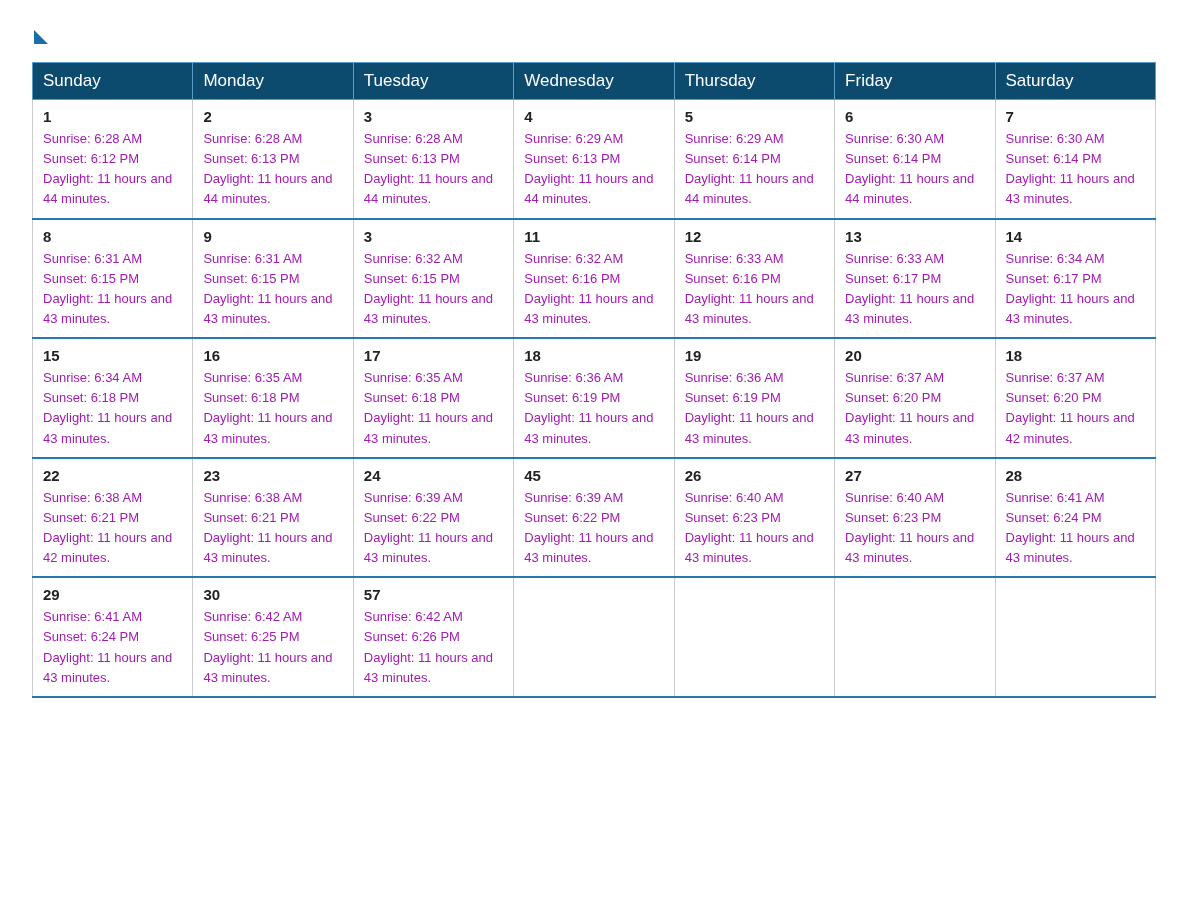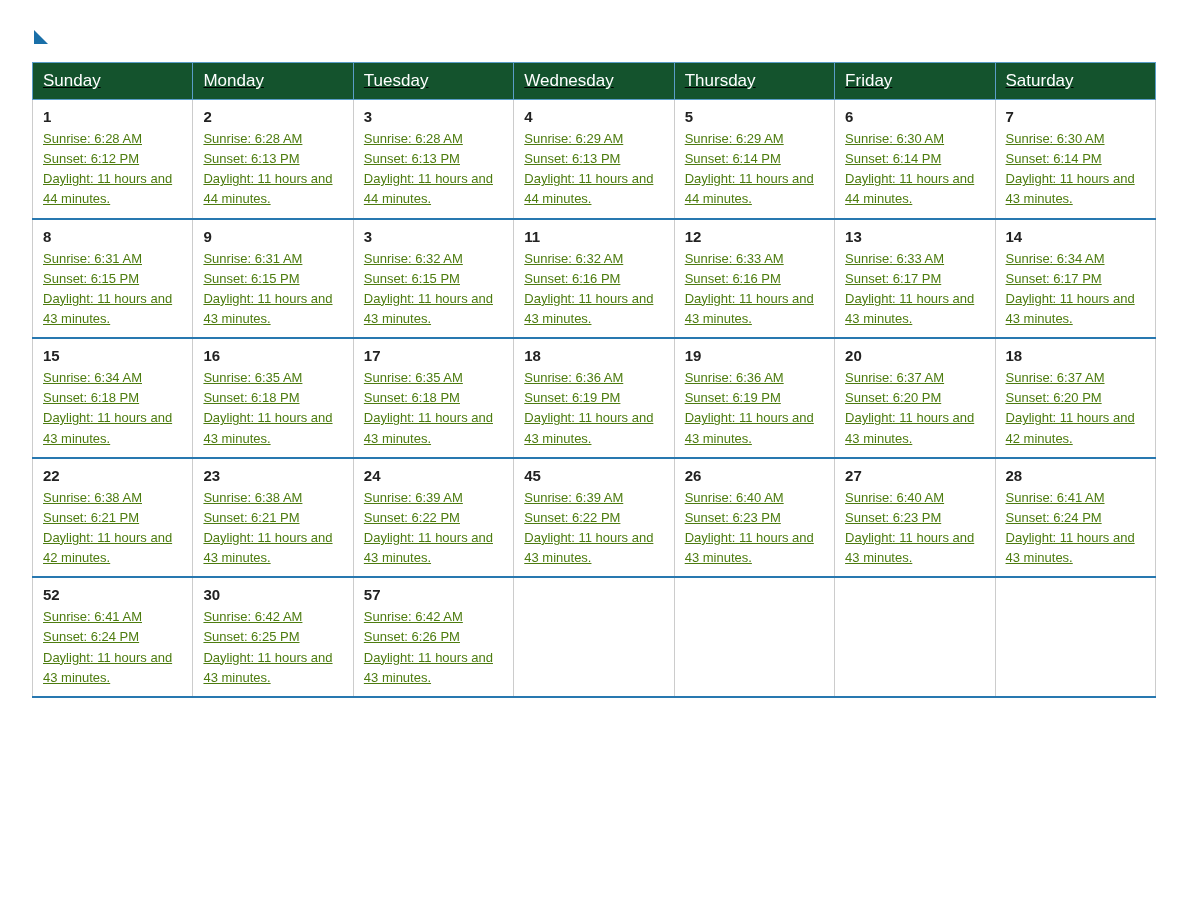--- a/index.html
+++ b/index.html
@@ -65,22 +65,21 @@
       font-size: 22px;
       color: #444;
       margin-top: 4px;
     }
     table {
       width: 100%;
       border-collapse: collapse;
       table-layout: fixed;
     }
     thead tr {
-      background-color: #14532d;
-      text-decoration: underline;
+      background-color: #0c4a6e;
     }
     thead th {
       color: #fff;
       font-size: 17px;
       font-weight: normal;
       padding: 8px 10px;
       text-align: left;
       border: 1px solid #5a9dc8;
     }
     tbody tr {
@@ -97,22 +96,21 @@
     }
     .day-num {
       font-size: 15px;
       font-weight: bold;
       margin-bottom: 4px;
       display: block;
     }
     .day-info {
       font-size: 13px;
       line-height: 1.55;
-      color: #4d7c0f;
-      text-decoration: underline;
+      color: #a21caf;
     }
   </style>
 </head>
 <body>
 
 <div class="header">
   <div class="logo">
     <div class="logo-top">
       <span class="logo-general"></span>
       <div class="logo-triangle"></div>
@@ -254,21 +252,21 @@
         <span class="day-num">27</span>
         <span class="day-info">Sunrise: 6:40 AM<br>Sunset: 6:23 PM<br>Daylight: 11 hours and 43 minutes.</span>
       </td>
         <td>
         <span class="day-num">28</span>
         <span class="day-info">Sunrise: 6:41 AM<br>Sunset: 6:24 PM<br>Daylight: 11 hours and 43 minutes.</span>
       </td>
       </tr>
       <tr>
         <td>
-        <span class="day-num">52</span>
+        <span class="day-num">29</span>
         <span class="day-info">Sunrise: 6:41 AM<br>Sunset: 6:24 PM<br>Daylight: 11 hours and 43 minutes.</span>
       </td>
         <td>
         <span class="day-num">30</span>
         <span class="day-info">Sunrise: 6:42 AM<br>Sunset: 6:25 PM<br>Daylight: 11 hours and 43 minutes.</span>
       </td>
         <td>
         <span class="day-num">57</span>
         <span class="day-info">Sunrise: 6:42 AM<br>Sunset: 6:26 PM<br>Daylight: 11 hours and 43 minutes.</span>
       </td>

